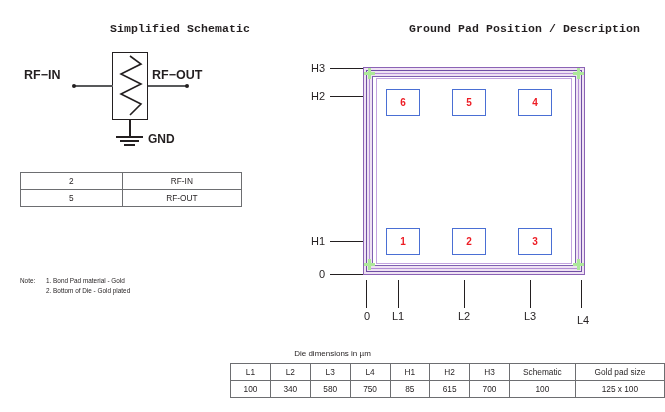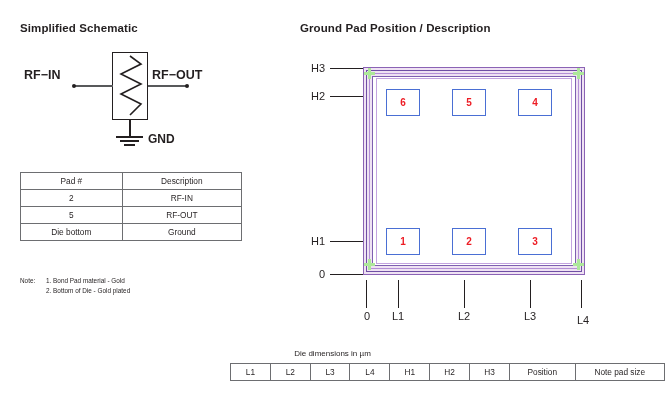--- a/index.html
+++ b/index.html
@@ -7,21 +7,21 @@
     width:665px;height:412px;position:relative;overflow:hidden;
     background:#ffffff;
     font-family:"Liberation Sans",sans-serif;
     color:#231f20;
   }
   .abs{position:absolute;}
 
   
   .sec-title{
     font-size:11.5px;font-weight:bold;color:#231f20;
-    text-align:left;letter-spacing:.1px;white-space:nowrap;
+    text-align:right;letter-spacing:.1px;white-space:nowrap;font-family:Liberation Mono, monospace;
   }
 
   
   #schematic-figure{left:12px;top:52px;width:230px;height:110px;}
   .sch-box{
     position:absolute;left:100px;top:0;width:36px;height:68px;
     border:1.6px solid #231f20;background:#fff;box-sizing:border-box;
   }
   .sch-wire{position:absolute;background:#58595b;height:1.6px;}
   .sch-wire-v{position:absolute;background:#231f20;width:1.6px;}
@@ -141,34 +141,26 @@
   <div class="sch-wire-v" style="left:117px;top:68px;height:16px;"></div>
   <div class="gnd-bar" style="left:104px;top:84px;width:27px;"></div>
   <div class="gnd-bar" style="left:108px;top:88px;width:19px;"></div>
   <div class="gnd-bar" style="left:112px;top:92px;width:11px;"></div>
   <div class="sch-label" style="left:136px;top:80px;font-size:12px;">GND</div>
 </div>
 
 <table class="abs" id="pad-table">
   <tbody>
     <tr>
-      <td class="col-a">Pad #</td>
-      <td>Description</td>
-    </tr>
-    <tr>
       <td class="col-a">2</td>
       <td>RF-IN</td>
     </tr>
     <tr>
       <td class="col-a">5</td>
       <td>RF-OUT</td>
-    </tr>
-    <tr>
-      <td class="col-a">Die bottom</td>
-      <td>Ground</td>
     </tr>
   </tbody>
 </table>
 
 <div class="abs" id="note-block">
   <div class="note-row">
     <span class="note-lead">Note:</span><span>1. Bond Pad material - Gold</span>
   </div>
   <div class="note-row note-indent">
     <span>2. Bottom of Die - Gold plated</span>
@@ -236,17 +228,28 @@
 <table class="abs" id="dim-table">
   <tbody>
     <tr>
       <td class="w-narrow">L1</td>
       <td class="w-narrow">L2</td>
       <td class="w-narrow">L3</td>
       <td class="w-narrow">L4</td>
       <td class="w-narrow">H1</td>
       <td class="w-narrow">H2</td>
       <td class="w-narrow">H3</td>
-      <td class="w-mid">Position</td>
-      <td class="w-wide">Note pad size</td>
+      <td class="w-mid">Schematic</td>
+      <td class="w-wide">Gold pad size</td>
+    </tr>
+    <tr>
+      <td>100</td>
+      <td>340</td>
+      <td>580</td>
+      <td>750</td>
+      <td>85</td>
+      <td>615</td>
+      <td>700</td>
+      <td>100</td>
+      <td>125 x 100</td>
     </tr>
   </tbody>
 </table>
 
 </body></html>

